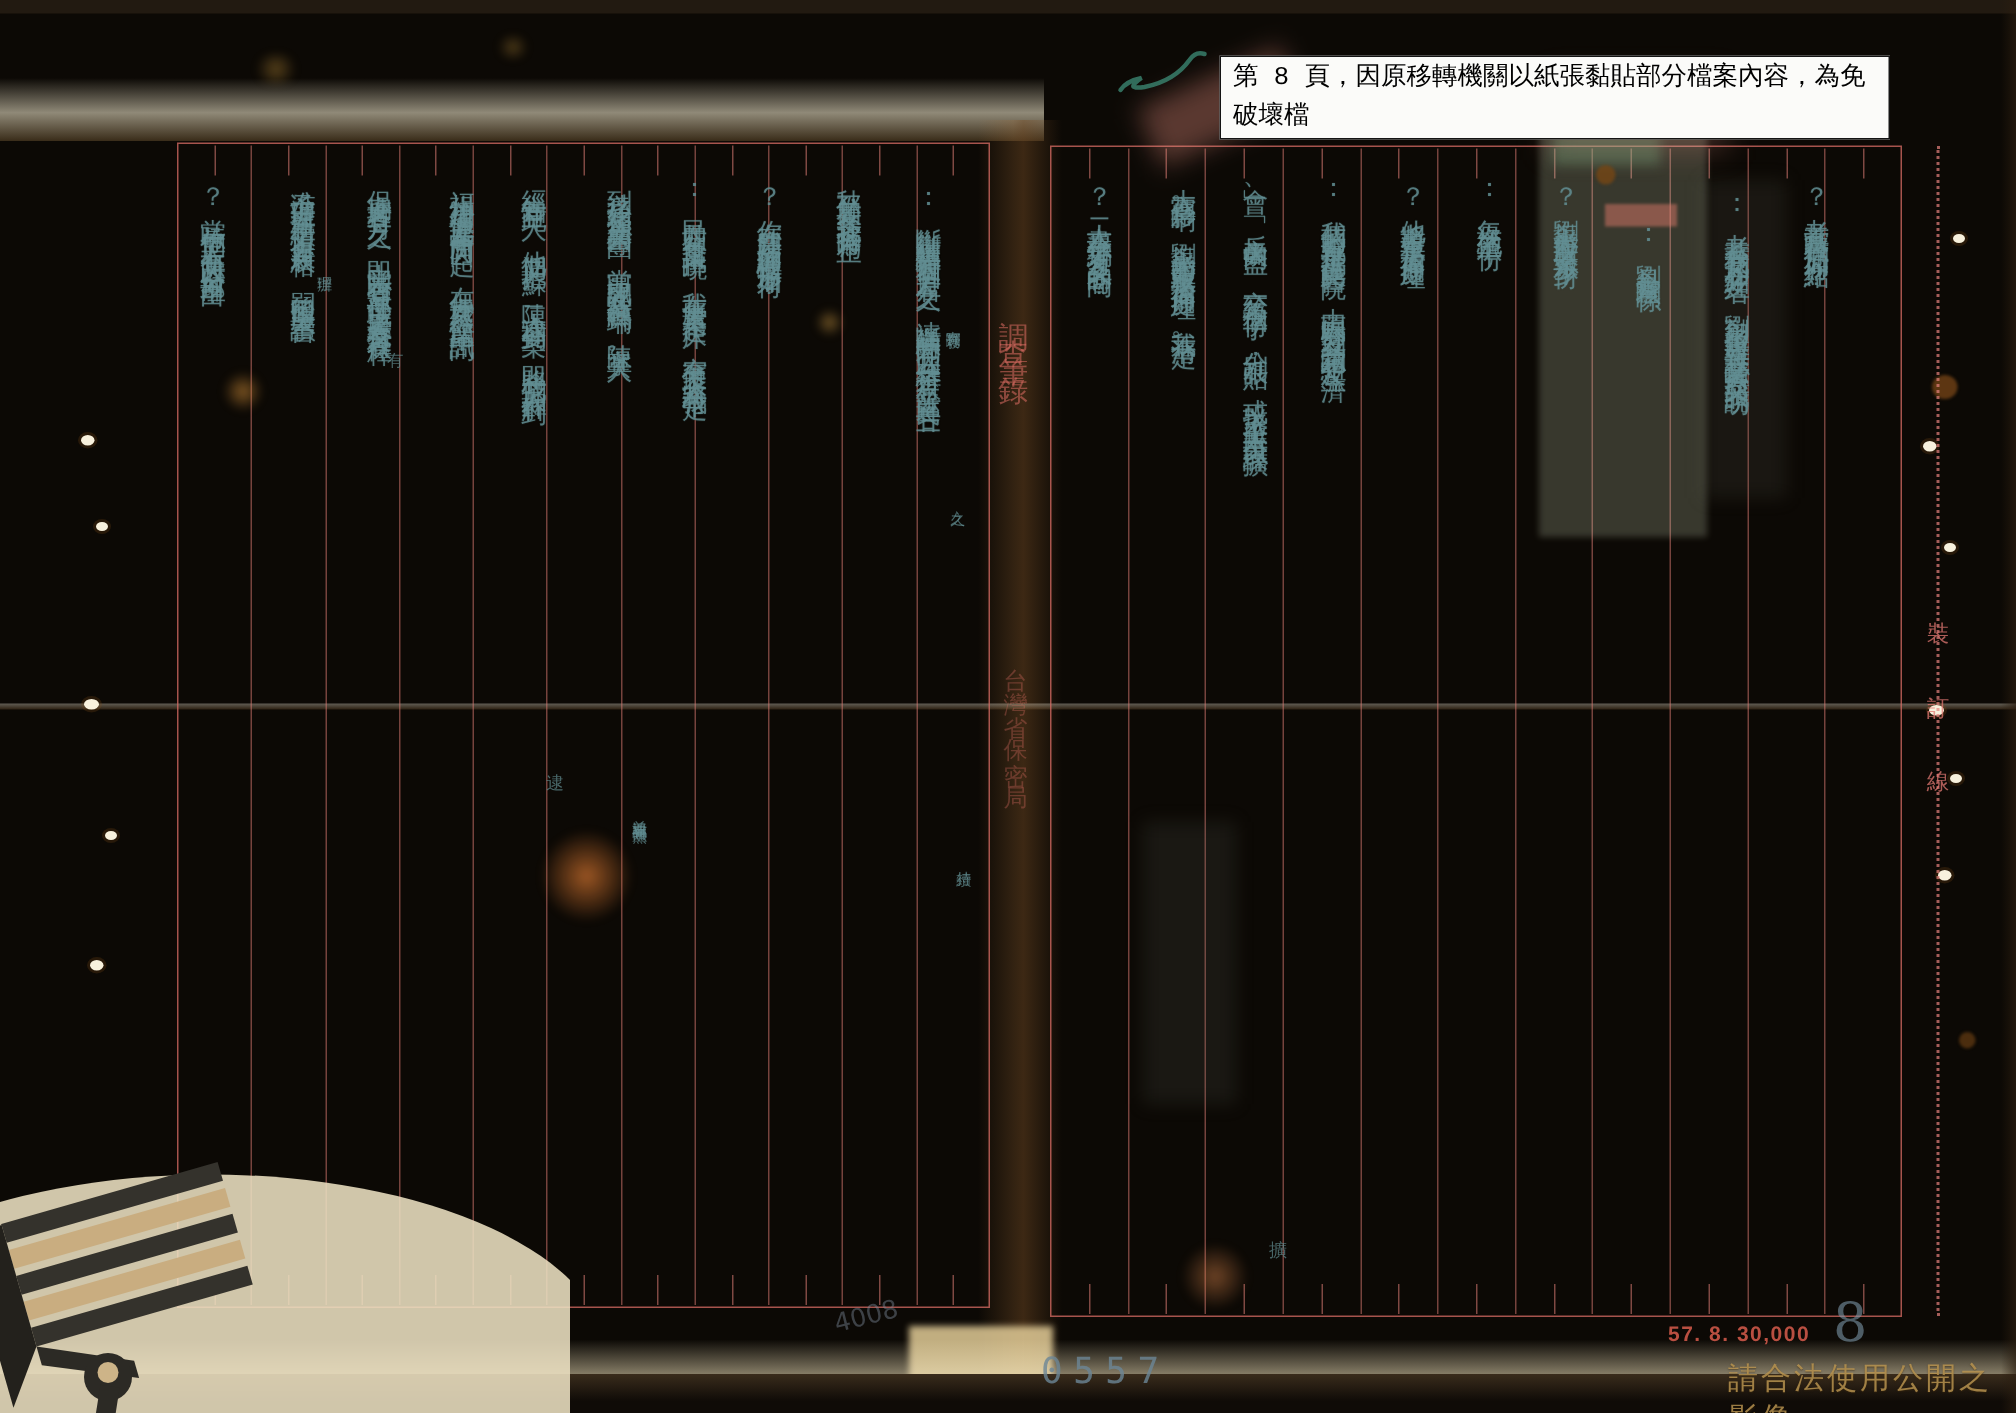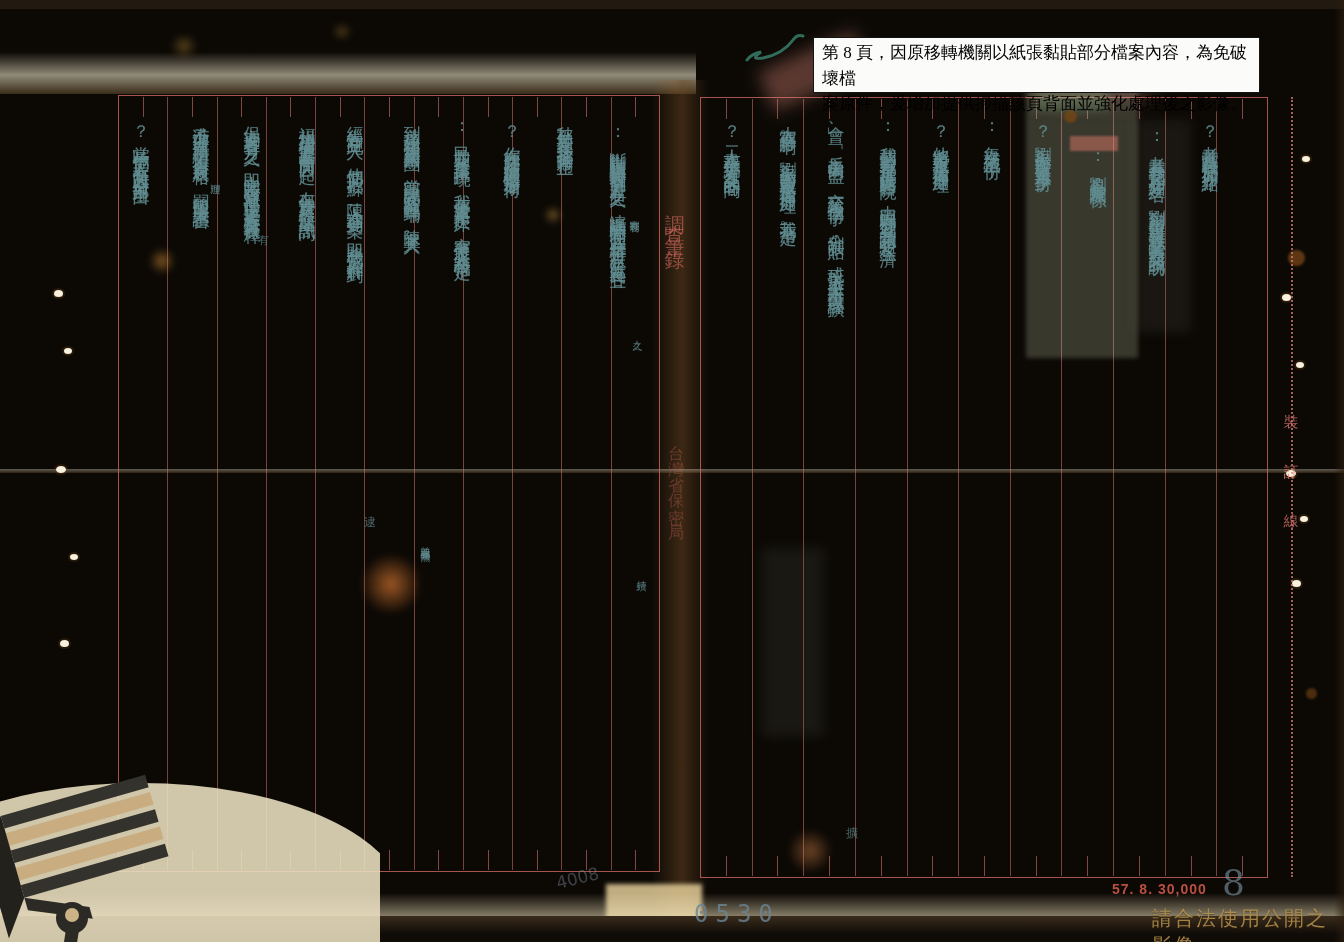--- a/index.html
+++ b/index.html
@@ -23,21 +23,21 @@
         text-shadow:0 0 1px rgba(98,142,147,0.35);white-space:nowrap;}
   .vnote{writing-mode:vertical-rl;text-orientation:upright;
         font-family:"DejaVu Sans",sans-serif;
         color:rgba(98,142,147,0.70);font-size:10px;letter-spacing:1px;line-height:1;white-space:nowrap;}
   
   .vstamp{writing-mode:vertical-rl;text-orientation:upright;white-space:nowrap;
         font-family:"Liberation Serif",serif;}
   .fleck{background:#f8f1dd;border-radius:50%;box-shadow:0 0 0 2px rgba(122,74,22,0.25);}
   .stain{border-radius:50%;filter:blur(3px);}
   .annotation{background:#fbfbf9;border:1.6px solid #141414;box-sizing:border-box;
-        font-family:Liberation Serif, serif;color:#000;font-size:17px;line-height:1.5;
+        font-family:Liberation Mono, monospace;color:#000;font-size:17px;line-height:1.5;
         padding:2px 8px;}
 </style>
 </head>
 <body>
 
 <div id="scan">
 
   <div class="abs" style="left:0;top:52px;width:696px;height:42px;
               background:linear-gradient(180deg, rgba(250,240,210,0), rgba(252,243,214,0.55) 55%, rgba(176,136,78,0.28) 100%);"></div>
 
@@ -185,21 +185,20 @@
 
   <div class="abs" style="left:1291px;top:97px;height:780px;border-left:2px dotted rgba(230,130,125,0.7);"></div>
   <div class="abs vstamp" style="left:1281px;top:402px;font-size:15px;letter-spacing:50px;color:rgba(225,120,115,0.75);">裝訂線</div>
 
   <svg class="abs" style="left:733px;top:22px;" width="92" height="52" viewBox="0 0 92 52">
     <path d="M14,38 q4,-6 14,-8 q-12,8 2,6 q20,-4 30,-18 q4,-6 10,-4" fill="none" stroke="rgba(62,142,120,0.75)" stroke-width="3" stroke-linecap="round"></path>
   </svg>
 
   <div class="abs annotation" style="left:813px;top:37px;width:447px;height:56px;">
     <div>第 8 頁，因原移轉機關以紙張黏貼部分檔案內容，為免破壞檔</div>
-    <div>案原件，爰增加提供掃描該頁背面並強化處理後之影像。</div>
   </div>
 
   <div class="abs" style="left:0;top:893px;width:1344px;height:24px;background:linear-gradient(180deg, rgba(245,232,195,0), rgba(243,229,190,0.55));"></div>
   <div class="abs" style="left:0;top:916px;width:1344px;height:26px;background:linear-gradient(180deg,#3a2c1c,#0f0b07 70%);"></div>
   <div class="abs" style="left:0;top:0;width:1344px;height:9px;background:#221a11;"></div>
   <div class="abs" style="left:1334px;top:0;width:10px;height:942px;background:linear-gradient(90deg, rgba(44,30,16,0), rgba(44,30,16,0.65));"></div>
 
   <svg class="abs" style="left:-40px;top:740px;" width="420" height="210" viewBox="0 0 420 210">
     <ellipse cx="180" cy="165" rx="265" ry="122" fill="rgba(236,224,194,0.88)"></ellipse>
     <g transform="rotate(-16 150 130)">
@@ -210,18 +209,18 @@
       <rect x="60" y="120" width="150" height="13" fill="#34322c"></rect>
       <polygon points="60,48 34,70 34,168 60,133" fill="#23211c"></polygon>
       <polygon points="60,133 120,160 120,172 60,146" fill="#2c2a25"></polygon>
     </g>
     <circle cx="112" cy="178" r="16" fill="#2c2a25"></circle>
     <circle cx="112" cy="175" r="7" fill="#cdb488"></circle>
     <rect x="105" y="184" width="13" height="24" fill="#2c2a25" transform="rotate(9 111 196)"></rect>
   </svg>
 
   <div class="abs" style="left:556px;top:868px;font-size:17px;color:rgba(122,136,150,0.45);transform:rotate(-14deg);font-family:'DejaVu Sans',sans-serif;">4008</div>
-  <div class="abs" style="left:694px;top:900px;font-size:24px;letter-spacing:7px;color:rgba(108,134,150,0.8);font-family:'DejaVu Sans Mono',monospace;">0530</div>
+  <div class="abs" style="left:694px;top:900px;font-size:24px;letter-spacing:7px;color:rgba(108,134,150,0.8);font-family:'DejaVu Sans Mono',monospace;">0557</div>
   <div class="abs" style="left:1112px;top:881px;font-size:14px;font-weight:bold;color:rgba(216,92,76,0.85);letter-spacing:1px;">57. 8. 30,000</div>
   <div class="abs" style="left:1222px;top:862px;font-size:36px;color:rgba(124,150,166,0.6);font-family:'DejaVu Serif',serif;">8</div>
   <div class="abs" style="left:1152px;top:905px;font-size:20px;letter-spacing:2px;color:rgba(190,152,82,0.8);
               font-family:'Liberation Serif',serif;text-shadow:0 1px 1px rgba(60,40,10,0.5);z-index:5;">請合法使用公開之影像</div>
 </div>
 
 </body></html>

